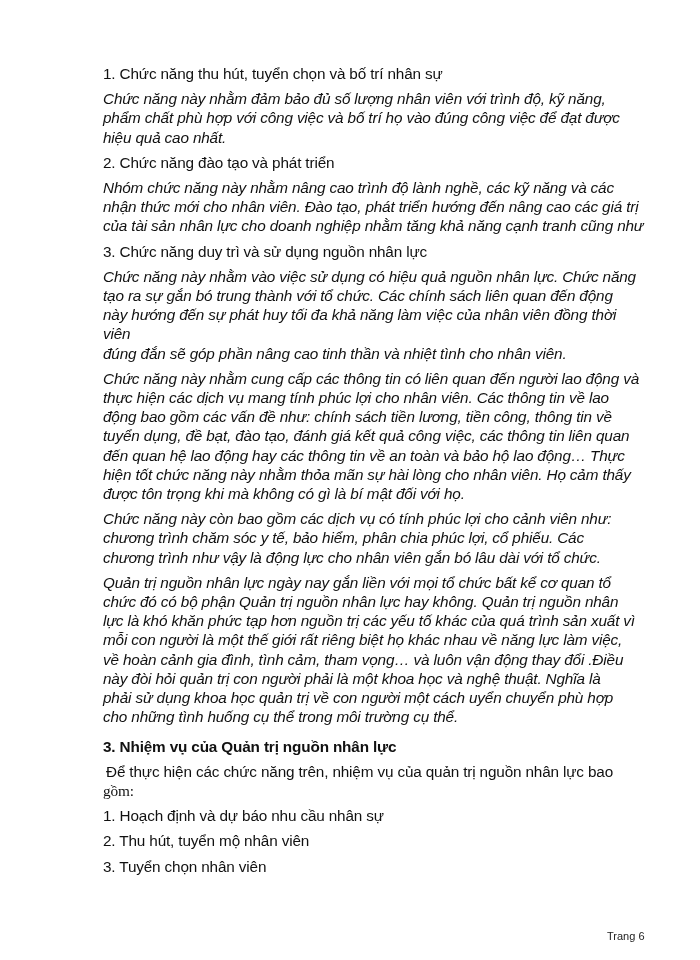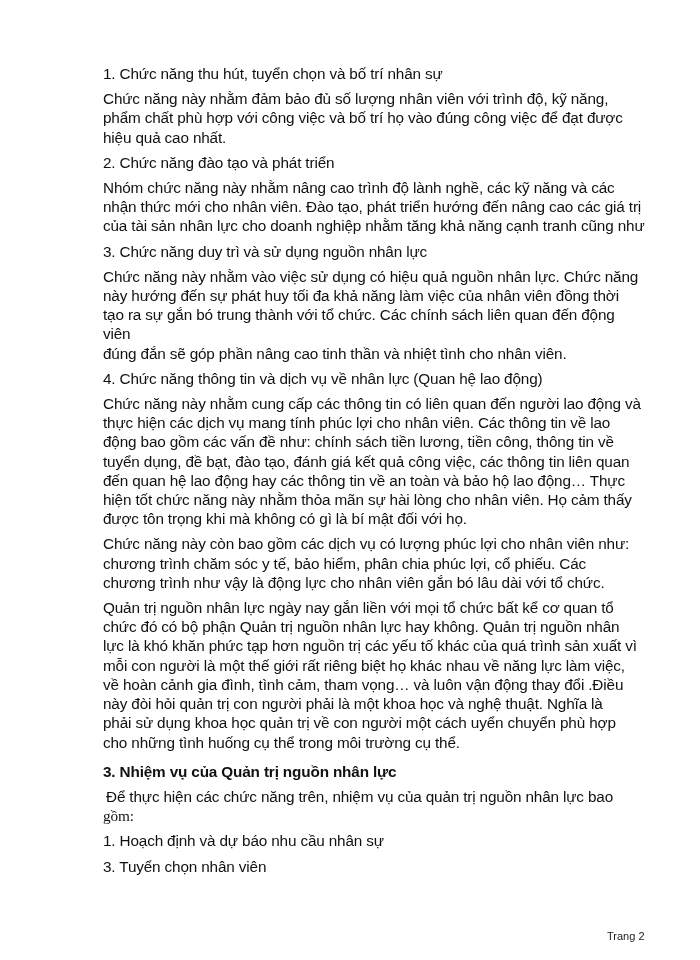--- a/index.html
+++ b/index.html
@@ -3,21 +3,21 @@
   <meta charset="utf-8">
   <style>
     html, body { margin: 0; padding: 0; background: #ffffff; }
     body { width: 700px; height: 960px; position: relative; overflow: hidden;
            font-family: "Liberation Sans", sans-serif; color: #111111; }
     .page { position: absolute; left: 0; top: 0; width: 700px; height: 960px; background: #ffffff; }
     .content { position: absolute; left: 103px; top: 64px; width: 595px; }
     .block { margin: 0; font-size: 15.3px; line-height: 19.2px; letter-spacing: -0.15px; white-space: nowrap; }
     .block .ln { display: block; }
     .heading { margin-bottom: 6px; }
-    .para { margin-bottom: 6px; }
+    .para { margin-bottom: 6px; font-style: italic; }
     .section-title { font-weight: bold; margin-top: 10px; margin-bottom: 2px; }
     .intro { margin-bottom: 6px; padding-left: 3px; margin-top: 6px; }
     .intro .ln + .ln { margin-left: -3px; font-family: Liberation Serif, serif; }
     .list-item { margin-bottom: 6px; }
     .footer { position: absolute; left: 607px; top: 930px; font-size: 11px; color: #222; }
   </style>
 </head>
 <body>
 
 <div class="page">
@@ -39,40 +39,37 @@
       <span class="ln">Nhóm chức năng này nhằm nâng cao trình độ lành nghề, các kỹ năng và các</span>
       <span class="ln">nhận thức mới cho nhân viên. Đào tạo, phát triển hướng đến nâng cao các giá trị</span>
       <span class="ln">của tài sản nhân lực cho doanh nghiệp nhằm tăng khả năng cạnh tranh cũng như</span>
     </div>
 
     <div class="block heading">
       <span class="ln">3. Chức năng duy trì và sử dụng nguồn nhân lực</span>
     </div>
     <div class="block para">
       <span class="ln">Chức năng này nhằm vào việc sử dụng có hiệu quả nguồn nhân lực. Chức năng</span>
+      <span class="ln">tạo ra sự gắn bó trung thành với tổ chức. Các chính sách liên quan đến động</span>
       <span class="ln">này hướng đến sự phát huy tối đa khả năng làm việc của nhân viên đồng thời</span>
-      <span class="ln">tạo ra sự gắn bó trung thành với tổ chức. Các chính sách liên quan đến động</span>
       <span class="ln">viên</span>
       <span class="ln">đúng đắn sẽ góp phần nâng cao tinh thần và nhiệt tình cho nhân viên.</span>
     </div>
 
-    <div class="block heading">
-      <span class="ln">4. Chức năng thông tin và dịch vụ về nhân lực (Quan hệ lao động)</span>
-    </div>
     <div class="block para">
       <span class="ln">Chức năng này nhằm cung cấp các thông tin có liên quan đến người lao động và</span>
       <span class="ln">thực hiện các dịch vụ mang tính phúc lợi cho nhân viên. Các thông tin về lao</span>
       <span class="ln">động bao gồm các vấn đề như: chính sách tiền lương, tiền công, thông tin về</span>
       <span class="ln">tuyển dụng, đề bạt, đào tạo, đánh giá kết quả công việc, các thông tin liên quan</span>
       <span class="ln">đến quan hệ lao động hay các thông tin về an toàn và bảo hộ lao động… Thực</span>
       <span class="ln">hiện tốt chức năng này nhằm thỏa mãn sự hài lòng cho nhân viên. Họ cảm thấy</span>
       <span class="ln">được tôn trọng khi mà không có gì là bí mật đối với họ.</span>
     </div>
     <div class="block para">
-      <span class="ln">Chức năng này còn bao gồm các dịch vụ có lượng phúc lợi cho nhân viên như:</span>
+      <span class="ln">Chức năng này còn bao gồm các dịch vụ có tính phúc lợi cho cảnh viên như:</span>
       <span class="ln">chương trình chăm sóc y tế, bảo hiểm, phân chia phúc lợi, cổ phiếu. Các</span>
       <span class="ln">chương trình như vậy là động lực cho nhân viên gắn bó lâu dài với tổ chức.</span>
     </div>
     <div class="block para">
       <span class="ln">Quản trị nguồn nhân lực ngày nay gắn liền với mọi tổ chức bất kể cơ quan tổ</span>
       <span class="ln">chức đó có bộ phận Quản trị nguồn nhân lực hay không. Quản trị nguồn nhân</span>
       <span class="ln">lực là khó khăn phức tạp hơn nguồn trị các yếu tố khác của quá trình sản xuất vì</span>
       <span class="ln">mỗi con người là một thế giới rất riêng biệt họ khác nhau về năng lực làm việc,</span>
       <span class="ln">về hoàn cảnh gia đình, tình cảm, tham vọng… và luôn vận động thay đổi .Điều</span>
       <span class="ln">này đòi hỏi quản trị con người phải là một khoa học và nghệ thuật. Nghĩa là</span>
@@ -84,18 +81,21 @@
       <span class="ln">3. Nhiệm vụ của Quản trị nguồn nhân lực</span>
     </div>
     <div class="block intro">
       <span class="ln">Để thực hiện các chức năng trên, nhiệm vụ của quản trị nguồn nhân lực bao</span>
       <span class="ln">gồm:</span>
     </div>
     <div class="block list-item">
       <span class="ln">1. Hoạch định và dự báo nhu cầu nhân sự</span>
     </div>
     <div class="block list-item">
+      <span class="ln">2. Thu hút, tuyển mộ nhân viên</span>
+    </div>
+    <div class="block list-item">
       <span class="ln">3. Tuyển chọn nhân viên</span>
     </div>
   </div>
 
-  <div class="footer">Trang 2</div>
+  <div class="footer">Trang 6</div>
 </div>
 
 </body></html>

